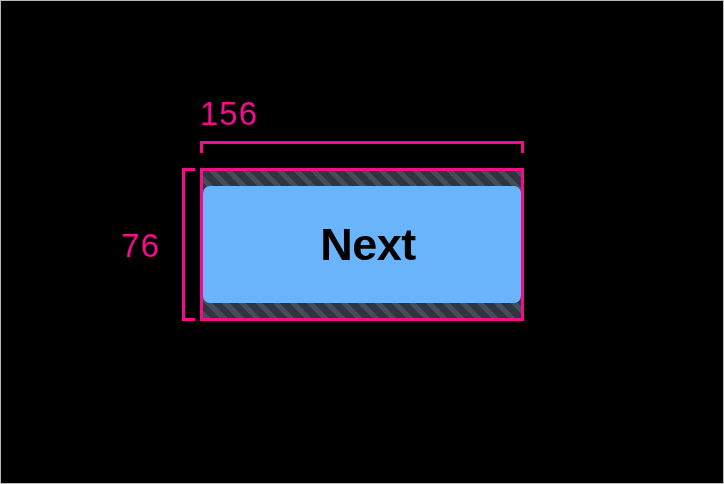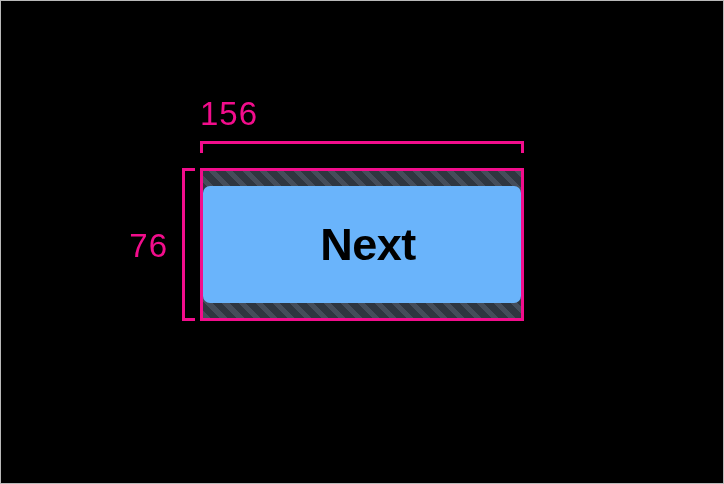--- a/index.html
+++ b/index.html
@@ -118,21 +118,21 @@
     width: 100%;
     height: 100%;
     box-sizing: border-box;
     border-left: 3px solid #f20d8c;
     border-top: 3px solid #f20d8c;
     border-bottom: 3px solid #f20d8c;
   }
 
   #height-value {
     position: absolute;
-    right: 27px;
+    right: 35px;
     top: 50%;
     transform: translateY(-50%);
     color: #f20d8c;
     font-size: 33px;
     font-weight: 300;
     line-height: 1;
     letter-spacing: 1px;
     white-space: nowrap;
     font-family: "Liberation Sans", sans-serif;
   }

